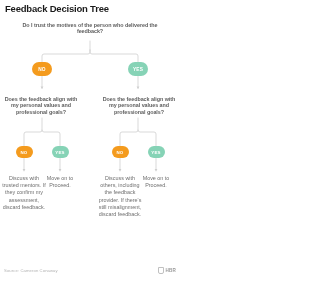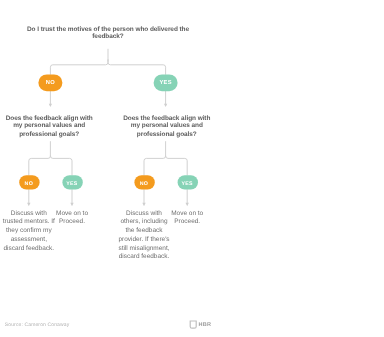--- a/index.html
+++ b/index.html
@@ -116,20 +116,21 @@
       <polygon points="40.6,86.5 43.4,86.5 42,89.2"></polygon>
       <polygon points="136.6,86.5 139.4,86.5 138,89.2"></polygon>
 
       <polygon points="22.6,169 25.4,169 24,171.8"></polygon>
       <polygon points="58.6,169 61.4,169 60,171.8"></polygon>
       <polygon points="118.6,169 121.4,169 120,171.8"></polygon>
       <polygon points="154.6,169 157.4,169 156,171.8"></polygon>
     </g>
   </svg>
 
+  <div class="title">Feedback Decision Tree</div>
 
   <div class="qtext root-q">Do I trust the motives of the person who delivered the feedback?</div>
 
   <div class="pill no" style="left:32px;top:62px;">NO</div>
   <div class="pill yes" style="left:128px;top:62px;">YES</div>
 
   <div class="qtext sub-q left">Does the feedback align with my personal values and professional goals?</div>
   <div class="qtext sub-q right">Does the feedback align with my personal values and professional goals?</div>
 
   <div class="pill small no" style="left:15.5px;top:146px;">NO</div>

